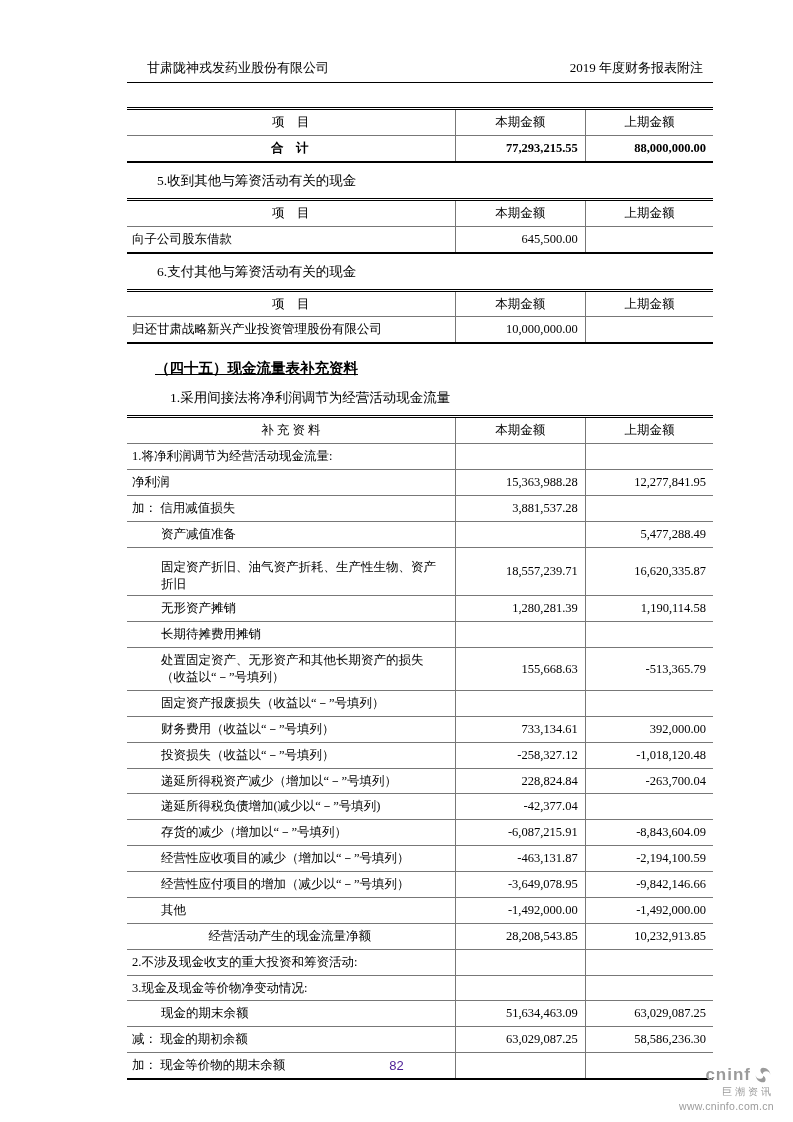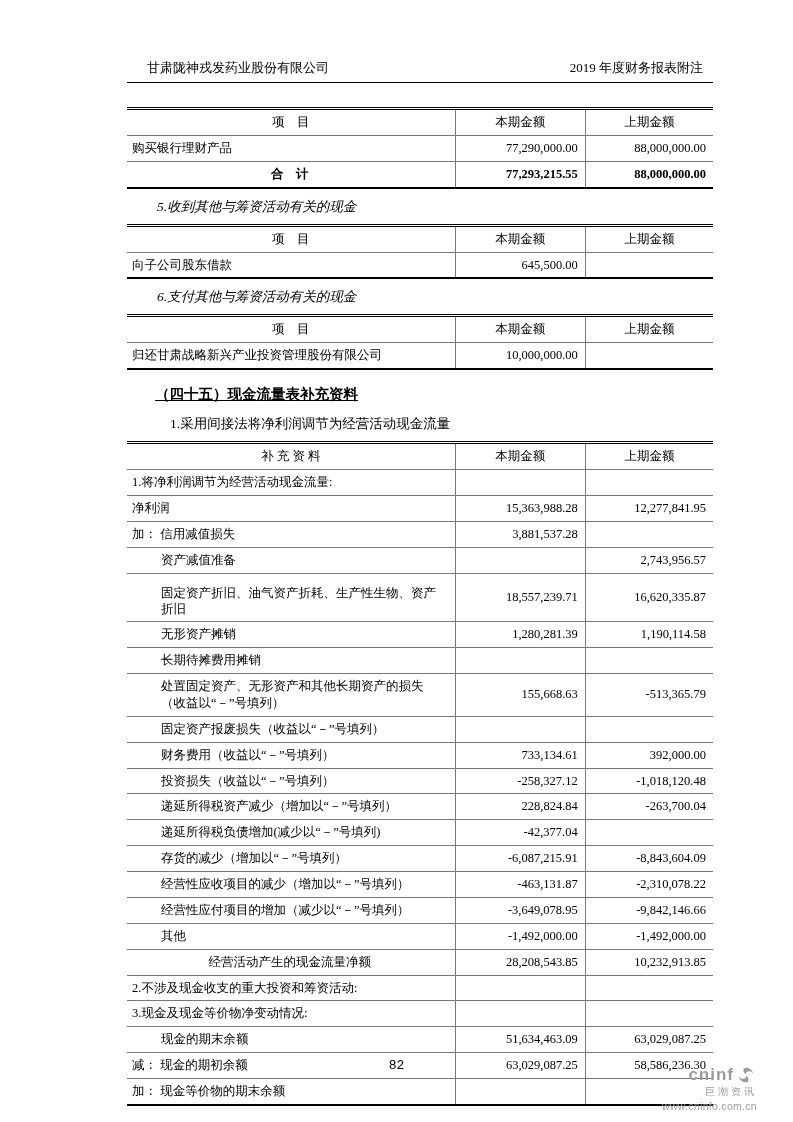--- a/index.html
+++ b/index.html
@@ -35,30 +35,30 @@
 
   
   .tbl-big { margin-top:8px; }
   .tbl-big td.lv1 { padding-left:34px; }
   .tbl-big td.tall { padding-top:11px; padding-bottom:3px; }
   .tbl-big td.pre { white-space:pre-line; }
   .tbl-big tr.netflow td.lbl { text-align:center; }
   .tbl-big tr.netflow td.num { font-weight:normal; }
 
   
-  .h-num { margin:9px 0 8px 30px; font-size:13.5px;font-style:italic; }
+  .h-num { margin:9px 0 8px 30px; font-size:13.5px; }
   .h-bold { margin:15px 0 2px 28px; font-size:14.5px; font-weight:bold;text-decoration:underline; }
   .h-sub { margin:11px 0 7px 43px; font-size:13.5px; }
 
   
   .page-number { position:absolute; left:0; bottom:60px; width:100%;
-    text-align:center; font-family:Liberation Mono, monospace;
-    font-size:13px; color:#000000; }
-
-  .watermark { position:absolute; right:36px; bottom:20px; text-align:right;
+    text-align:center; font-family:Liberation Sans, sans-serif;
+    font-size:13px; color:#4c1d95; }
+
+  .watermark { position:absolute; right:19px; bottom:20px; text-align:right;
     color:#9b9b9b; font-family:"Liberation Sans","DejaVu Sans",sans-serif; line-height:1.25; }
   .wm-brand { font-size:17px; font-weight:bold; letter-spacing:1px;
     display:flex; align-items:center; justify-content:flex-end; gap:1px; }
   .wm-name { font-size:10px; letter-spacing:3px; margin-top:1px;font-family:Liberation Serif, serif; }
   .wm-url { font-size:10.5px; letter-spacing:0.3px; margin-top:1px; }
   .wm-icon svg { display:block; }
 </style>
 </head>
 <body>
 
@@ -76,25 +76,20 @@
           <col class="c-item">
           <col class="c-cur">
           <col class="c-prev">
         </colgroup>
       <tbody>
           <tr>
         <th>项　目</th>
         <th class="v">本期金额</th>
         <th class="v">上期金额</th>
       </tr>
-      <tr>
-        <td class="lbl">购买银行理财产品</td>
-        <td class="num v">77,290,000.00</td>
-        <td class="num v">88,000,000.00</td>
-      </tr>
       <tr class="total">
         <td class="lbl">合　计</td>
         <td class="num v">77,293,215.55</td>
         <td class="num v">88,000,000.00</td>
       </tr>
     </tbody>
       </table>
 
     <div class="h-num">5.收到其他与筹资活动有关的现金</div>
 
@@ -166,21 +161,21 @@
         <td class="num v">12,277,841.95</td>
       </tr>
       <tr>
         <td class="lbl">加： 信用减值损失</td>
         <td class="num v">3,881,537.28</td>
         <td class="num v"></td>
       </tr>
       <tr>
         <td class="lbl lv1">资产减值准备</td>
         <td class="num v"></td>
-        <td class="num v">2,743,956.57</td>
+        <td class="num v">5,477,288.49</td>
       </tr>
       <tr>
         <td class="lbl lv1 tall">固定资产折旧、油气资产折耗、生产性生物、资产折旧</td>
         <td class="num v">18,557,239.71</td>
         <td class="num v">16,620,335.87</td>
       </tr>
       <tr>
         <td class="lbl lv1">无形资产摊销</td>
         <td class="num v">1,280,281.39</td>
         <td class="num v">1,190,114.58</td>
@@ -222,21 +217,21 @@
         <td class="num v"></td>
       </tr>
       <tr>
         <td class="lbl lv1">存货的减少（增加以“－”号填列）</td>
         <td class="num v">-6,087,215.91</td>
         <td class="num v">-8,843,604.09</td>
       </tr>
       <tr>
         <td class="lbl lv1">经营性应收项目的减少（增加以“－”号填列）</td>
         <td class="num v">-463,131.87</td>
-        <td class="num v">-2,310,078.22</td>
+        <td class="num v">-2,194,100.59</td>
       </tr>
       <tr>
         <td class="lbl lv1">经营性应付项目的增加（减少以“－”号填列）</td>
         <td class="num v">-3,649,078.95</td>
         <td class="num v">-9,842,146.66</td>
       </tr>
       <tr>
         <td class="lbl lv1">其他</td>
         <td class="num v">-1,492,000.00</td>
         <td class="num v">-1,492,000.00</td>

